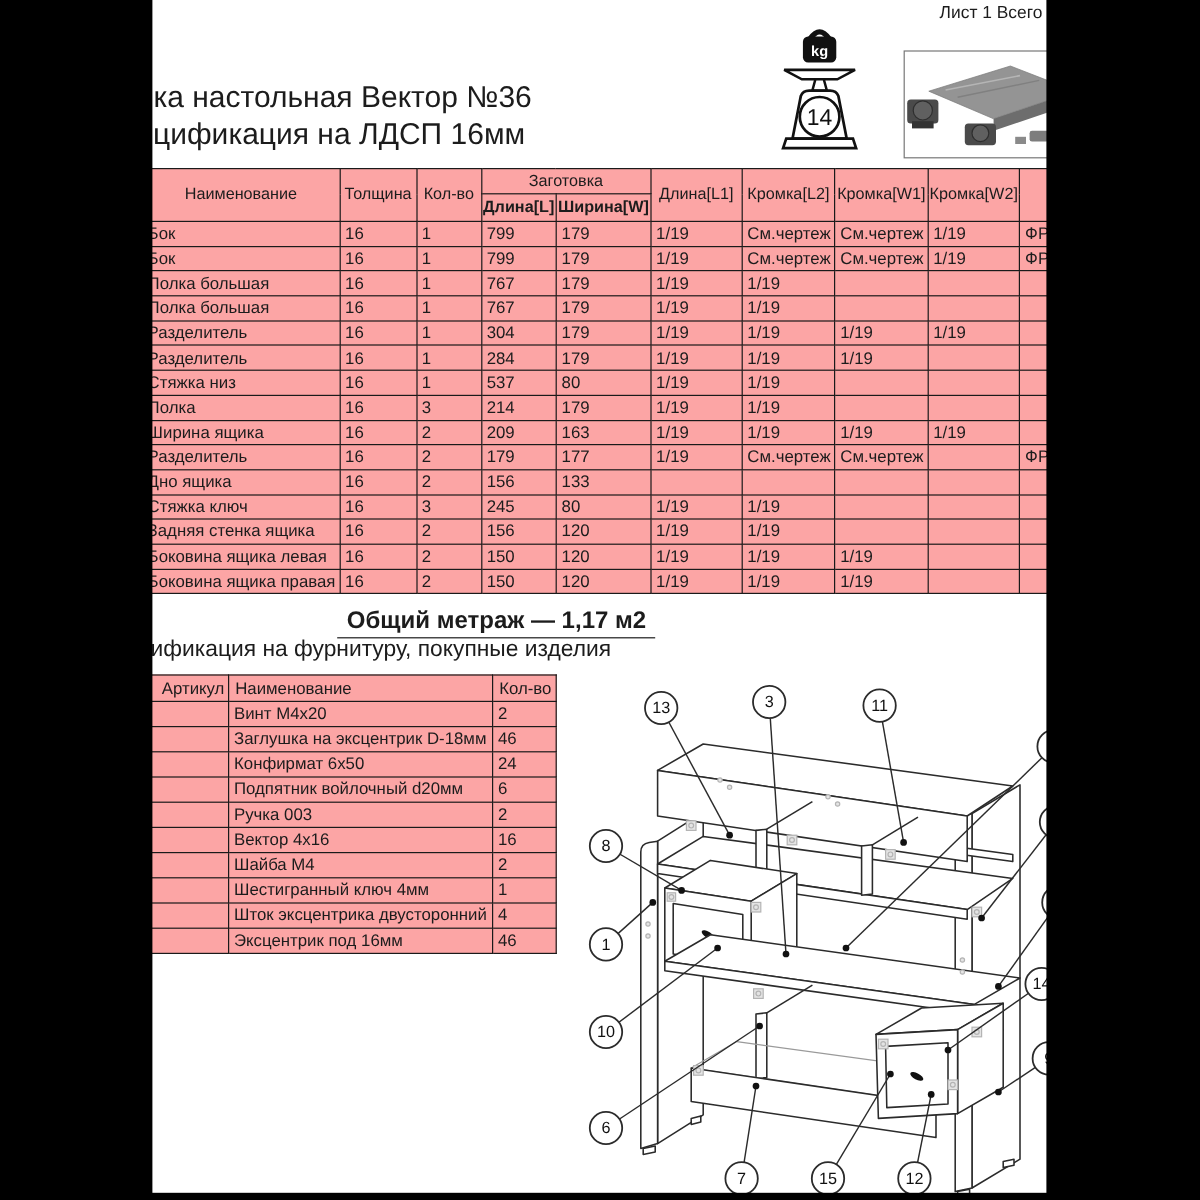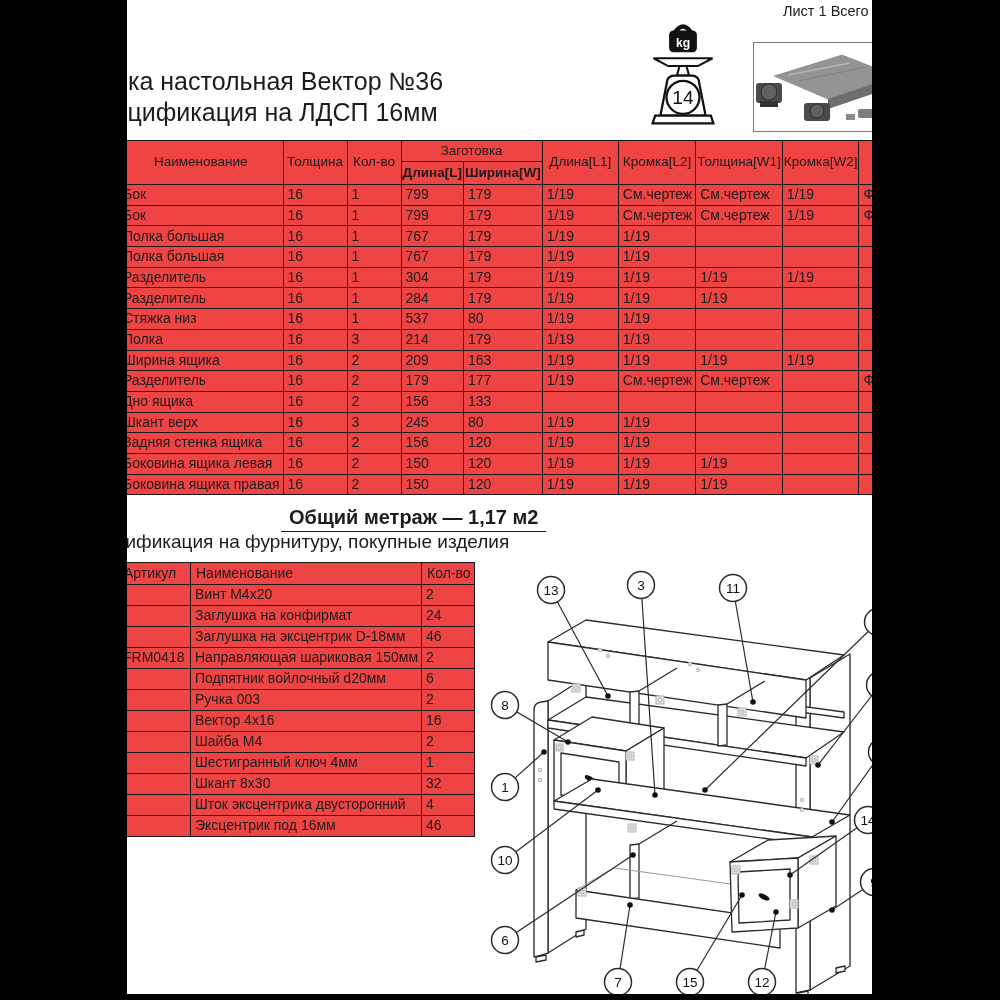--- a/index.html
+++ b/index.html
@@ -11,31 +11,31 @@
   .bar-left{left:0;top:0;width:127px;height:1000px;}
   .bar-right{left:872px;top:0;width:128px;height:1000px;}
   .bar-bottom{left:0;top:994px;width:1000px;height:6px;}
   
   .title-block{left:82px;top:66px;font-size:25px;line-height:1.22;white-space:nowrap;}
   .sheet-label{left:783px;top:3px;font-size:14.5px;white-space:nowrap;}
   .hw-title{left:80px;top:531px;font-size:19px;white-space:nowrap;}
   .total-line{left:281px;top:506px;font-size:20px;font-weight:600;white-space:nowrap;
               border-bottom:1.5px solid #1c1c1c;padding:0 8px 2px 8px;}
   
-  table{border-collapse:collapse;table-layout:fixed;background:#ef4444;}
+  table{border-collapse:collapse;table-layout:fixed;background:#fca5a5;}
   td,th{border:1.5px solid #1a1a1a;font-weight:normal;overflow:hidden;white-space:nowrap;
         padding:0 3px 0 4px;font-size:14px;line-height:1.1;}
   .panel-table{left:118px;top:140px;}
   .panel-table th{font-size:13.5px;text-align:center;padding:1px 1px;}
   .panel-table tbody td{height:19.7px;}
   .panel-table thead tr.h1 th{height:18px;}
   .panel-table thead tr.h2 th{height:20px;font-weight:bold;}
   .hw-table{left:118px;top:562px;}
   .hw-table thead th{height:21px;text-align:left;padding-left:5px;font-size:14px;}
-  .hw-table thead th.center{text-align:left;}
+  .hw-table thead th.center{text-align:right;}
   .hw-table tbody td{height:20px;}
   .thumb{left:753px;top:42px;width:125px;height:88px;border:1px solid #777;background:#fff;}
   svg text{font-family:"Liberation Sans", sans-serif;}
 </style>
 </head>
 <body>
 
 <div class="stage">
 
   <div class="abs sheet-label">Лист 1 Всего листов 1</div>
@@ -87,21 +87,21 @@
         <col style="width:130px">
     </colgroup>
     <thead>
       <tr class="h1">
         <th rowspan="2">Наименование</th>
         <th rowspan="2">Толщина</th>
         <th rowspan="2">Кол-во</th>
         <th colspan="2">Заготовка</th>
         <th rowspan="2">Длина[L1]</th>
         <th rowspan="2">Кромка[L2]</th>
-        <th rowspan="2">Толщина[W1]</th>
+        <th rowspan="2">Кромка[W1]</th>
         <th rowspan="2">Кромка[W2]</th>
         <th rowspan="2">Доп.</th>
       </tr>
       <tr class="h2">
         <th>Длина[L]</th>
         <th>Ширина[W]</th>
       </tr>
     </thead>
     <tbody>
         <tr>
@@ -230,21 +230,21 @@
           <td>2</td>
           <td>156</td>
           <td>133</td>
           <td></td>
           <td></td>
           <td></td>
           <td></td>
           <td></td>
         </tr>
         <tr>
-          <td>Шкант верх</td>
+          <td>Стяжка ключ</td>
           <td>16</td>
           <td>3</td>
           <td>245</td>
           <td>80</td>
           <td>1/19</td>
           <td>1/19</td>
           <td></td>
           <td></td>
           <td></td>
         </tr>
@@ -305,32 +305,27 @@
       </tr>
     </thead>
     <tbody>
         <tr>
           <td></td>
           <td>Винт М4х20</td>
           <td>2</td>
         </tr>
         <tr>
           <td></td>
-          <td>Заглушка на конфирмат</td>
-          <td>24</td>
-        </tr>
-        <tr>
-          <td></td>
           <td>Заглушка на эксцентрик D-18мм</td>
           <td>46</td>
         </tr>
         <tr>
-          <td>FRM0418</td>
-          <td>Направляющая шариковая 150мм</td>
-          <td>2</td>
+          <td></td>
+          <td>Конфирмат 6х50</td>
+          <td>24</td>
         </tr>
         <tr>
           <td></td>
           <td>Подпятник войлочный d20мм</td>
           <td>6</td>
         </tr>
         <tr>
           <td></td>
           <td>Ручка 003</td>
           <td>2</td>
@@ -342,25 +337,20 @@
         </tr>
         <tr>
           <td></td>
           <td>Шайба М4</td>
           <td>2</td>
         </tr>
         <tr>
           <td></td>
           <td>Шестигранный ключ 4мм</td>
           <td>1</td>
-        </tr>
-        <tr>
-          <td></td>
-          <td>Шкант 8х30</td>
-          <td>32</td>
         </tr>
         <tr>
           <td></td>
           <td>Шток эксцентрика двусторонний</td>
           <td>4</td>
         </tr>
         <tr>
           <td></td>
           <td>Эксцентрик под 16мм</td>
           <td>46</td>

